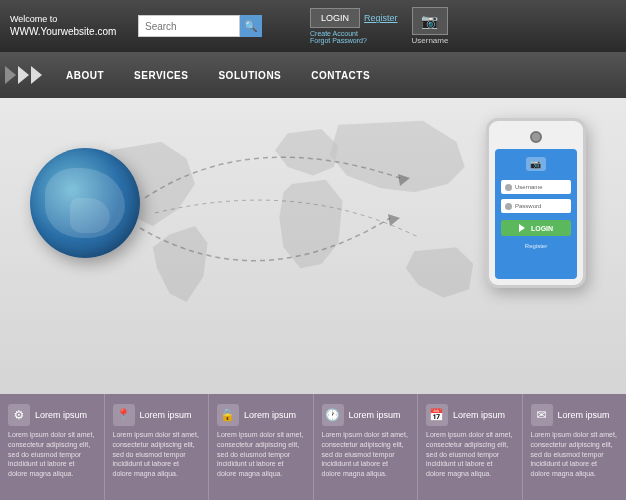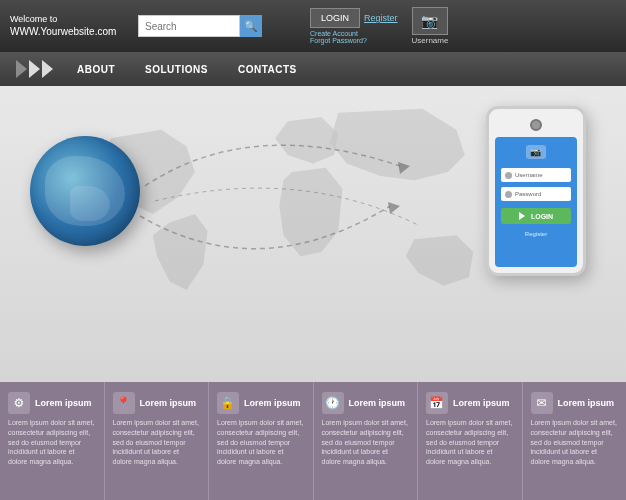--- a/index.html
+++ b/index.html
@@ -117,22 +117,22 @@
       font-size: 8px;
       color: #ccc;
       margin-top: 1px;
     }
 
     
     .nav {
       background: linear-gradient(to bottom, #555, #3a3a3a);
       display: flex;
       align-items: center;
-      height: 34px;
-      padding-left: 16px;
+      height: 46px;
+      padding-left: 5px;
     }
     .nav-arrows {
       display: flex;
       gap: 2px;
       margin-right: 10px;
     }
     .nav-arrow {
       width: 0;
       height: 0;
       border-top: 9px solid transparent;
@@ -343,21 +343,21 @@
       display: flex;
       align-items: center;
       justify-content: center;
       color: white;
       font-size: 12px;
       flex-shrink: 0;
     }
     .card-title {
       color: white;
       font-size: 9px;
-      font-weight: bold;
+      font-weight: normal;
     }
     .card-text {
       color: rgba(255,255,255,0.75);
       font-size: 7px;
       line-height: 1.4;
     }
   </style>
 </head>
 <body>
 
@@ -390,20 +390,21 @@
 </div>
 
 <div class="nav">
   <div class="nav-arrows">
     <div class="nav-arrow"></div>
     <div class="nav-arrow bright"></div>
     <div class="nav-arrow bright"></div>
   </div>
   <div class="nav-items">
     <button class="nav-item">ABOUT</button>
+    <button class="nav-item">SERVICES</button>
     <button class="nav-item">SoLutiONS</button>
     <button class="nav-item">CONTACTS</button>
   </div>
 </div>
 
 <div class="main">
 
   <svg class="world-map" viewBox="0 0 600 300" xmlns="http://www.w3.org/2000/svg">
 
     <path d="M60,50 L120,40 L150,60 L160,90 L140,120 L110,140 L90,130 L70,110 L50,80 Z" fill="#888" opacity="0.6"></path>

